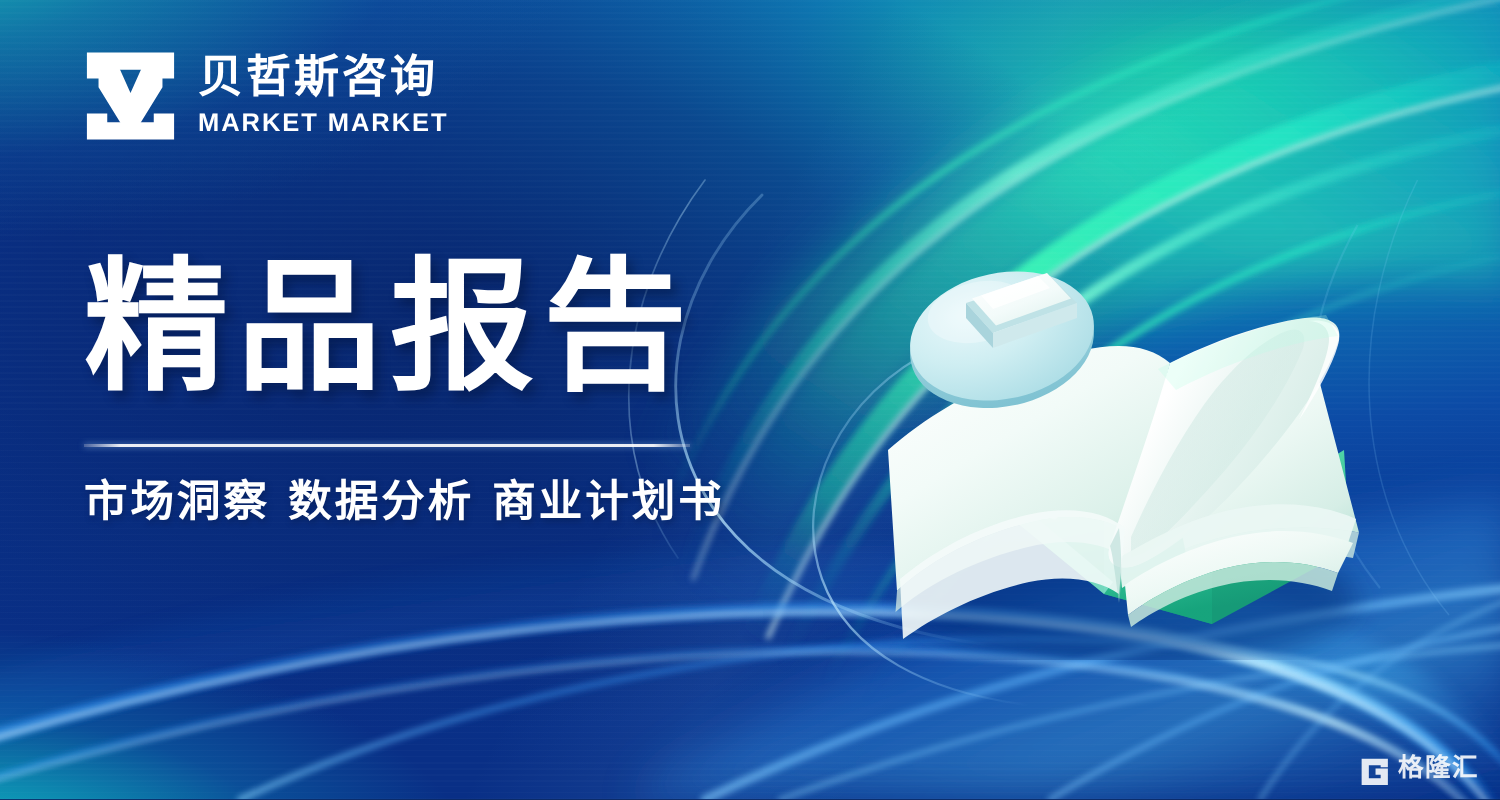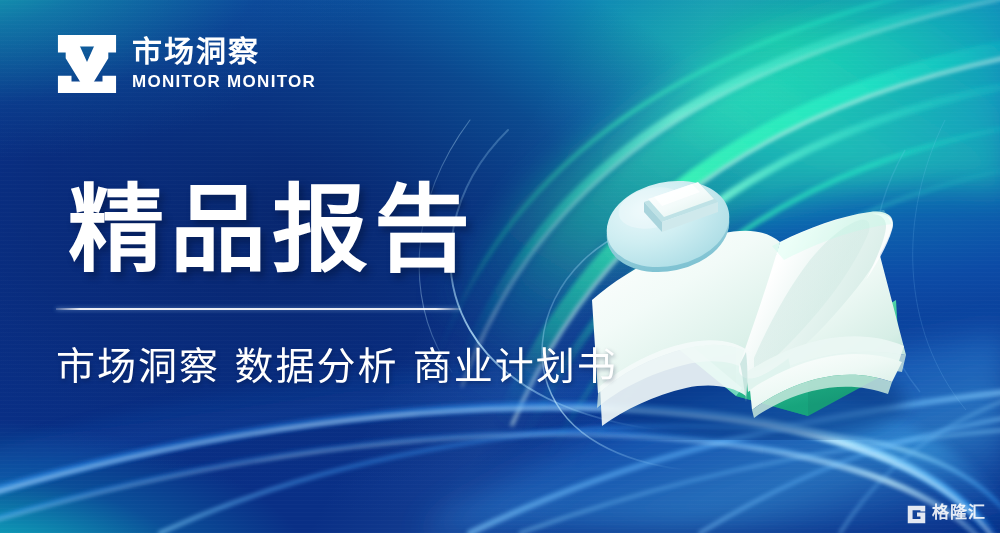--- a/index.html
+++ b/index.html
@@ -124,36 +124,36 @@
     left: 56px;
     top: 168px;
     z-index: 30;
   }
   .headline {
     font-size: 96px;
     font-weight: 700;
     color: #ffffff;
     letter-spacing: 6px;
     line-height: 1.06;
-    margin: 12px;
+    margin: 0;
     white-space: nowrap;
     text-shadow: 4px 5px 7px rgba(3,16,52,0.42);
-    font-family: Liberation Serif, serif;
+    font-family: Liberation Sans, sans-serif;
   }
   .divider {
     width: 404px;
     height: 2px;
     margin-top: 26px;
     background: linear-gradient(90deg, rgba(255,255,255,0.25) 0%, rgba(255,255,255,0.92) 6%, rgba(255,255,255,0.92) 94%, rgba(255,255,255,0.25) 100%);
     box-shadow: 0 0 4px rgba(180,225,255,0.5);
   }
   .subtitle {
-    margin-top: 25px;
-    font-size: 39px;
-    font-weight: 400;
+    margin-top: 12px;
+    font-size: 29px;
+    font-weight: 700;
     color: #ffffff;
     letter-spacing: 2px;
     white-space: nowrap;
     text-shadow: 1px 2px 4px rgba(3,16,52,0.35);
     font-family: "DejaVu Sans", "Liberation Sans", sans-serif;
   }
 
   
   .book-art {
     position: absolute;
@@ -314,22 +314,22 @@
     <svg class="logo-mark" viewBox="0 0 64 64" aria-hidden="true">
 
       <path fill="#ffffff" d="M2,2 H62 V20 H48 V14 H16 V20 H2 Z"></path>
       <path fill="#ffffff" d="M2,44 H16 V50 H48 V44 H62 V62 H2 Z"></path>
 
       <path fill="#ffffff" d="M10,12 L24,12 L32,30 L40,12 L54,12 L54,26 L38,52 L26,52 L10,26 Z"></path>
 
       <path fill="#1668c0" fill-opacity="0" d="M0,0 Z"></path>
     </svg>
     <div class="logo-text">
-      <div class="logo-cn">市场洞察</div>
-      <div class="logo-en">MONITOR MONITOR</div>
+      <div class="logo-cn">贝哲斯咨询</div>
+      <div class="logo-en">MARKET MARKET</div>
     </div>
   </div>
 
   <div class="headline-block">
     <h1 class="headline">精品报告</h1>
     <div class="divider"></div>
     <div class="subtitle">市场洞察 数据分析 商业计划书</div>
   </div>
 
   <svg class="book-art" viewBox="0 0 400 290" aria-hidden="true">

